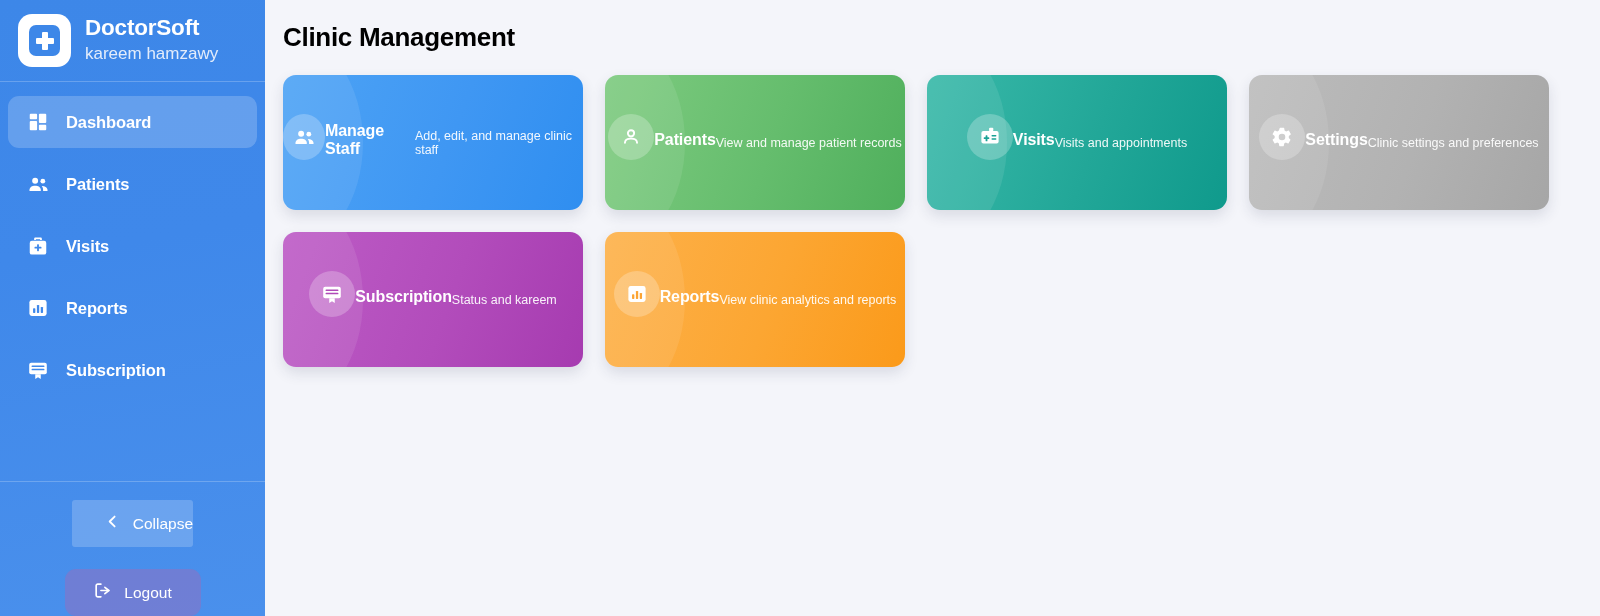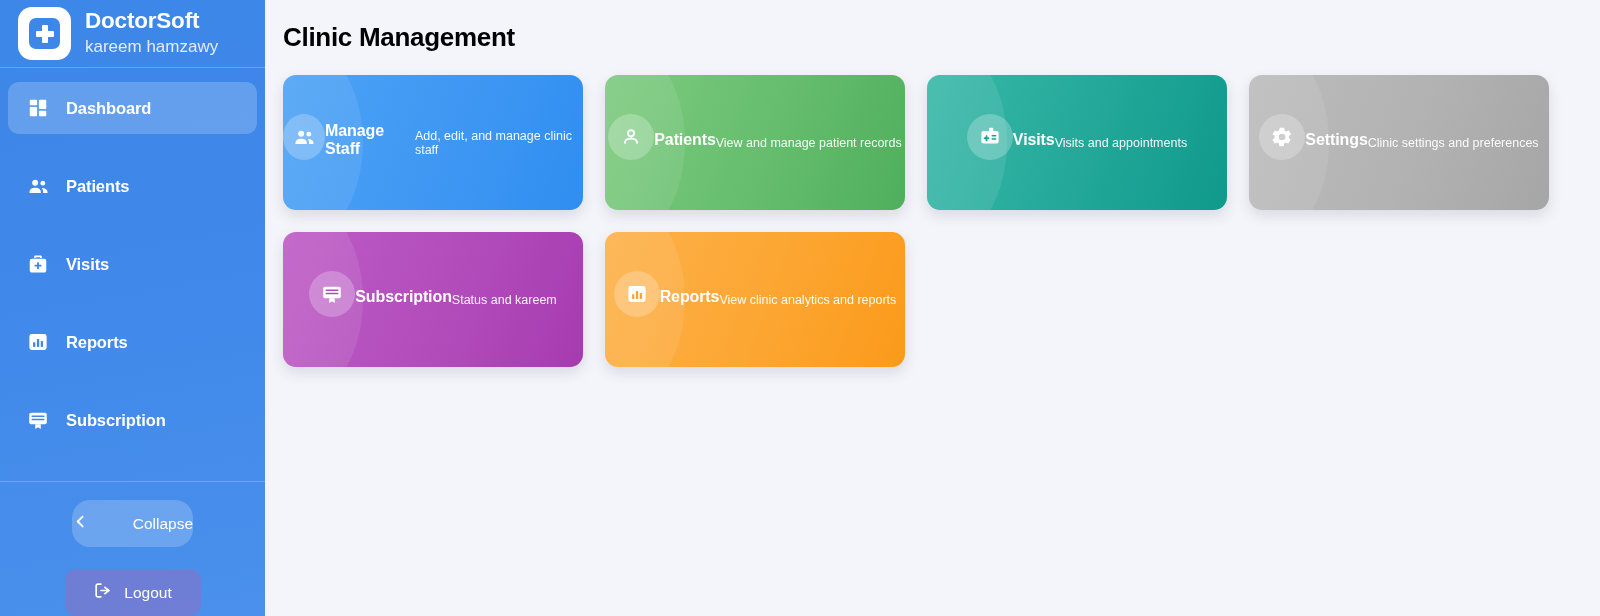--- a/index.html
+++ b/index.html
@@ -27,21 +27,21 @@
     flex-direction: column;
     position: relative;
     overflow: hidden;
   }
 
   .brand {
     display: flex;
     align-items: center;
     gap: 14px;
     padding: 15px 0 15px 18px;
-    height: 68px;
+    height: 82px;
     border-bottom: 1px solid rgba(255,255,255,0.22);
   }
 
   .brand-logo {
     width: 53px;
     height: 53px;
     flex: 0 0 53px;
     background: #ffffff;
     border-radius: 14px;
     display: flex;
@@ -92,21 +92,21 @@
     flex: 0 0 auto;
   }
 
   .nav-item {
     display: flex;
     align-items: center;
     gap: 16px;
     height: 52px;
     padding: 0 18px;
     border-radius: 11px;
-    margin-bottom: 26px;
+    margin-bottom: 10px;
     color: #ffffff;
     cursor: pointer;
   }
   .nav-item.active {
     background: rgba(255,255,255,0.20);
   }
   .nav-icon {
     width: 24px;
     height: 24px;
     flex: 0 0 24px;
@@ -127,26 +127,26 @@
     padding-top: 18px;
     display: flex;
     flex-direction: column;
     align-items: center;
     gap: 22px;
   }
 
   .collapse-btn {
     display: flex;
     align-items: center;
-    justify-content: space-between;
+    justify-content: flex-end;
     gap: 12px;
     background: rgba(255,255,255,0.20);
     color: #ffffff;
     border: none;
-    border-radius: 18px;
+    border-radius: 3px;
     height: 47px;
     width: 121px;
     font-size: 15.5px;
     font-family: inherit;
     cursor: pointer;
   }
 
   .logout-btn {
     display: flex;
     align-items: center;

